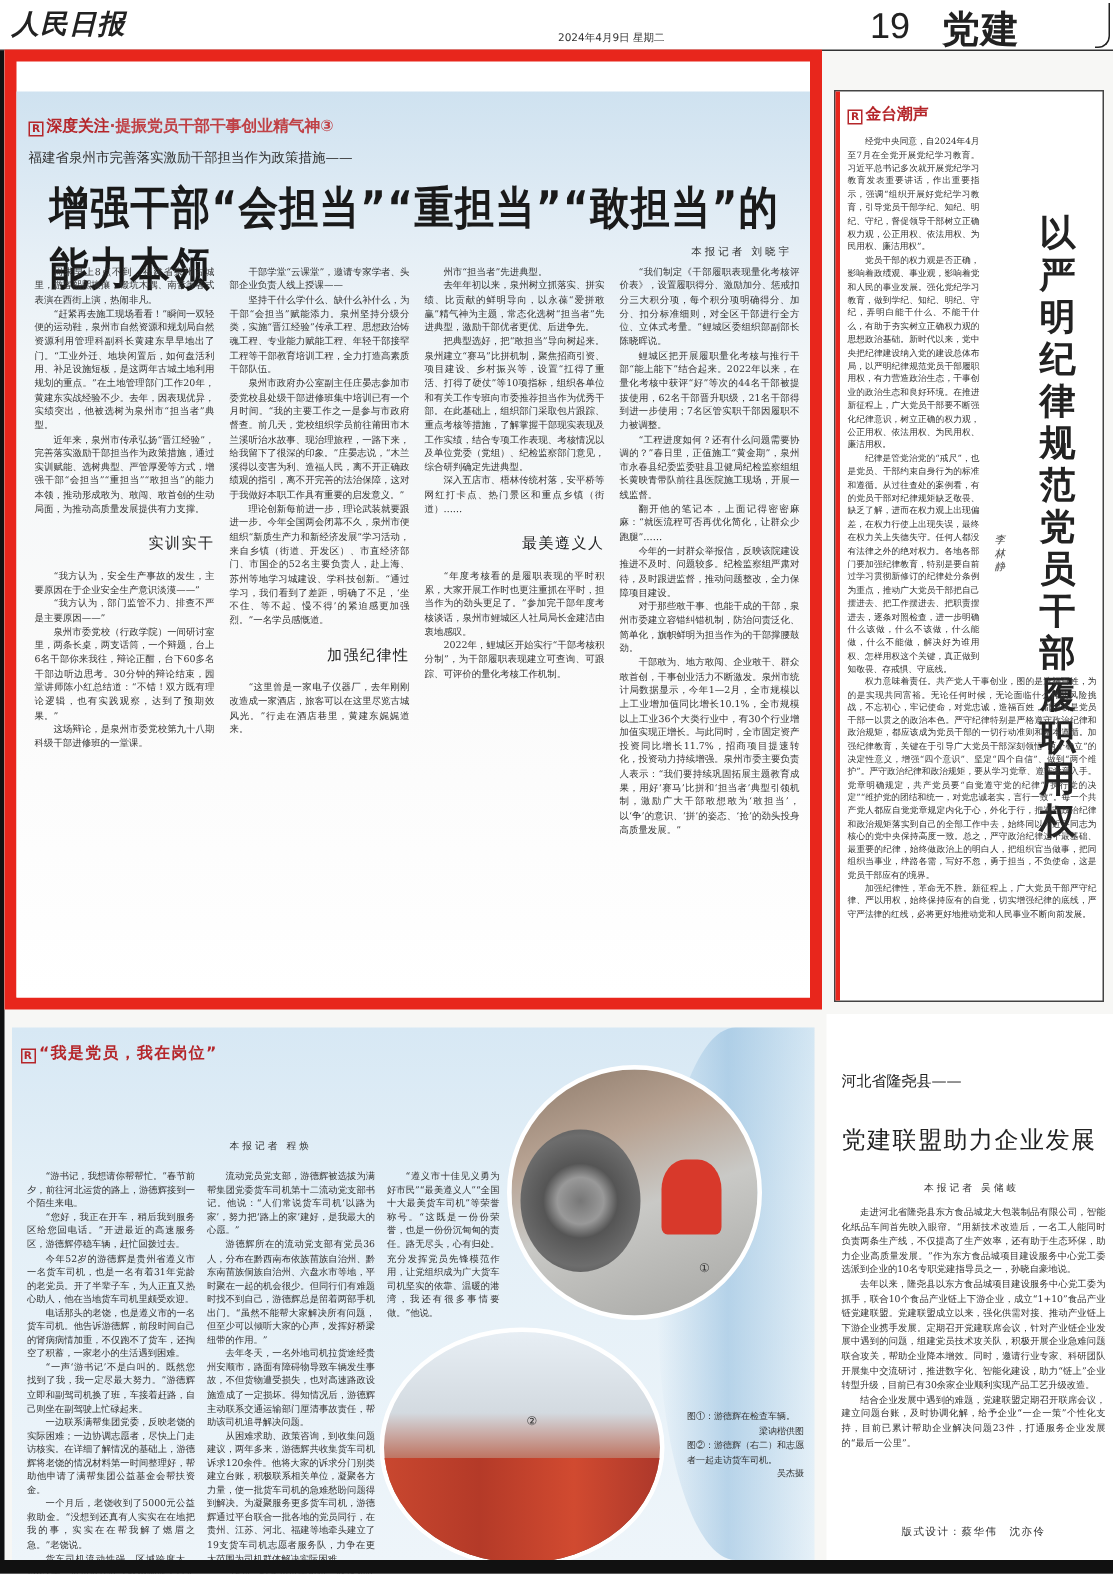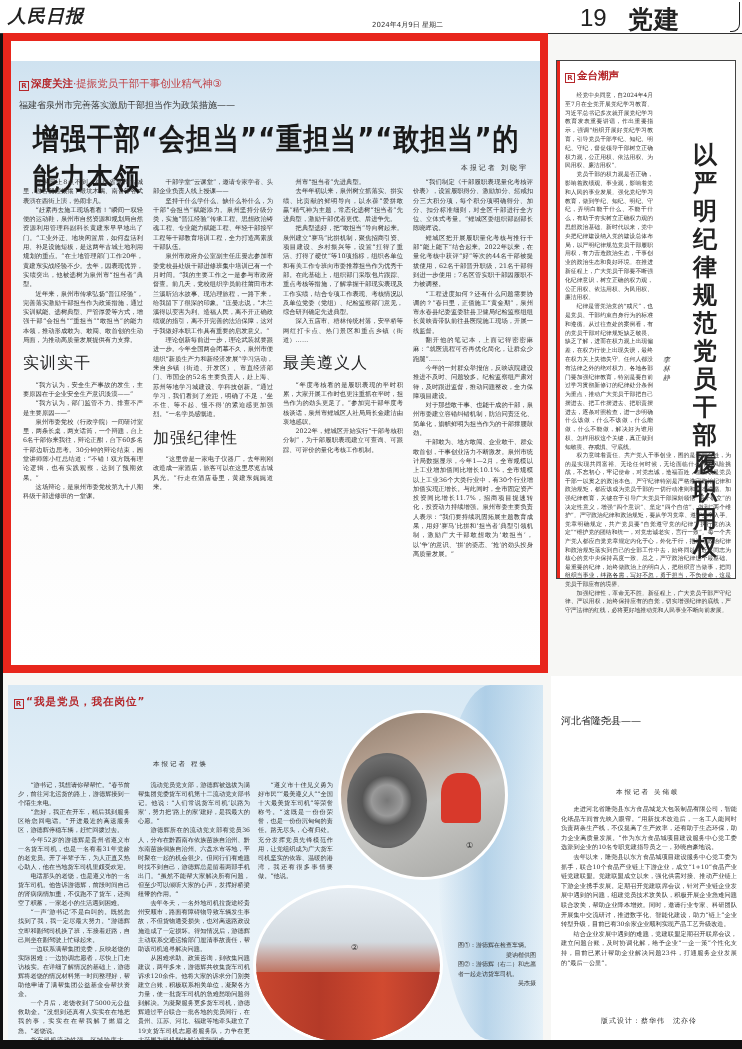--- a/index.html
+++ b/index.html
@@ -10,32 +10,32 @@
 .logo{position:absolute;left:8px;top:4px;font-family:"DejaVu Serif",serif;font-size:18px;font-style:italic;font-weight:bold;color:#222;letter-spacing:1px}
 .date{position:absolute;left:372px;top:20px;font-size:7px;color:#333;font-family:"DejaVu Sans",sans-serif}
 .pagenum{position:absolute;left:580px;top:4px;font-size:24px;font-family:"Liberation Sans",sans-serif;color:#222;}
 .section{position:absolute;left:628px;top:3px;font-size:25px;font-family:"DejaVu Sans",sans-serif;font-weight:bold;color:#222;letter-spacing:1px}
 .cornerline{position:absolute;left:730px;top:2px;width:10px;height:30px;border-right:1.5px solid #222;border-bottom:1.5px solid #222;border-radius:0 0 8px 0}
 
 
 .main-article{position:absolute;left:3px;top:33px;width:545px;height:640px;border:8px solid #e8261c;background:#fff;}
 .main-bg{position:absolute;left:0;top:20px;right:0;bottom:0;background:linear-gradient(180deg,#cfe2f0 0%,#e6eff6 18%,#f2f6f8 30%,#fafafa 60%,#fff 100%)}
 .kicker{position:absolute;left:8px;top:36px;font-family:"DejaVu Sans",sans-serif;font-size:10.5px;color:#b5262a;font-weight:bold}
-.kicker .sub{font-weight:normal;color:#c04146}
+.kicker .sub{font-weight:bold;color:#c04146}
 .rbox{display:inline-block;width:10px;height:10px;border:1.5px solid #b5262a;font-size:7px;line-height:8px;text-align:center;margin-right:2px;vertical-align:-1px;color:#b5262a}
 .subhead{position:absolute;left:8px;top:58px;font-size:9px;color:#333}
 .headline{position:absolute;left:22px;top:78px;font-family:"DejaVu Sans",sans-serif;font-size:26px;font-weight:bold;color:#1a1a1a;letter-spacing:1px;transform:scaleY(1.15);transform-origin:top left}
 .byline{position:absolute;right:12px;top:122px;font-size:7px;color:#333;letter-spacing:2px}
 .cols{position:absolute;left:12px;top:136px;width:510px;}
 .col{position:absolute;top:0;width:120px;font-size:6.3px;line-height:9.3px;color:#333;text-align:justify}
 .col p{text-indent:2em}
-.subsec{font-family:Liberation Serif, serif;font-size:16px;text-align:left;color:#222;margin:14px 0 12px;letter-spacing:1px}
-
-
-.right-box{position:absolute;left:556px;top:60px;width:180px;height:519px;background:#fff;border:1px solid #444;}
+.subsec{font-family:Liberation Serif, serif;font-size:10px;text-align:right;color:#222;margin:14px 0 12px;letter-spacing:1px}
+
+
+.right-box{position:absolute;left:556px;top:60px;width:180px;height:608px;background:#fff;border:1px solid #444;}
 .right-redbar{position:absolute;left:0;top:0;width:3px;height:100%;background:#e8261c}
 .right-kicker{position:absolute;left:8px;top:8px;font-family:"DejaVu Sans",sans-serif;font-size:10.5px;font-weight:bold;color:#b5262a}
 .right-text{position:absolute;left:8px;top:30px;width:88px;font-size:5.8px;line-height:8.8px;color:#333;text-align:justify}
 .right-text p{text-indent:2em}
 .right-text-wide{position:absolute;left:8px;top:390px;width:166px;font-size:5.8px;line-height:8.6px;color:#333;text-align:justify}
 .right-text-wide p{text-indent:2em}
 .vtitle{position:absolute;left:130px;top:80px;width:30px;font-family:"DejaVu Serif",serif;font-weight:bold;font-size:24px;line-height:28px;color:#222;text-align:right;word-break:break-all}
 .vauthor{position:absolute;left:106px;top:295px;width:10px;font-size:7px;line-height:9px;color:#444;font-style:italic;word-break:break-all}
 
 
@@ -188,20 +188,21 @@
     <div class="caption">
       <div>图①：游德辉在检查车辆。</div>
       <div style="text-align:right">梁讷楷供图</div>
       <div>图②：游德辉（右二）和志愿者一起走访货车司机。</div>
       <div style="text-align:right">吴杰摄</div>
     </div>
   </div>
 
   <div class="hebei">
     <div class="hebei-sub">河北省隆尧县——</div>
+    <div class="hebei-title">党建联盟助力企业发展</div>
     <div class="hebei-byline">本报记者 吴储岐</div>
     <div class="hebei-text">
       <p>走进河北省隆尧县东方食品城龙大包装制品有限公司，智能化纸品车间首先映入眼帘。“用新技术改造后，一名工人能同时负责两条生产线，不仅提高了生产效率，还有助于生态环保，助力企业高质量发展。”作为东方食品城项目建设服务中心党工委选派到企业的10名专职党建指导员之一，孙晓自豪地说。</p>
       <p>去年以来，隆尧县以东方食品城项目建设服务中心党工委为抓手，联合10个食品产业链上下游企业，成立“1+10”食品产业链党建联盟。党建联盟成立以来，强化供需对接、推动产业链上下游企业携手发展。定期召开党建联席会议，针对产业链企业发展中遇到的问题，组建党员技术攻关队，积极开展企业急难问题联合攻关，帮助企业降本增效。同时，邀请行业专家、科研团队开展集中交流研讨，推进数字化、智能化建设，助力“链上”企业转型升级，目前已有30余家企业顺利实现产品工艺升级改造。</p>
       <p>结合企业发展中遇到的难题，党建联盟定期召开联席会议，建立问题台账，及时协调化解，给予企业“一企一策”个性化支持，目前已累计帮助企业解决问题23件，打通服务企业发展的“最后一公里”。</p>
     </div>
     <div class="designer">版式设计：蔡华伟　沈亦伶</div>
   </div>
 
   <div class="bottombar"></div>

